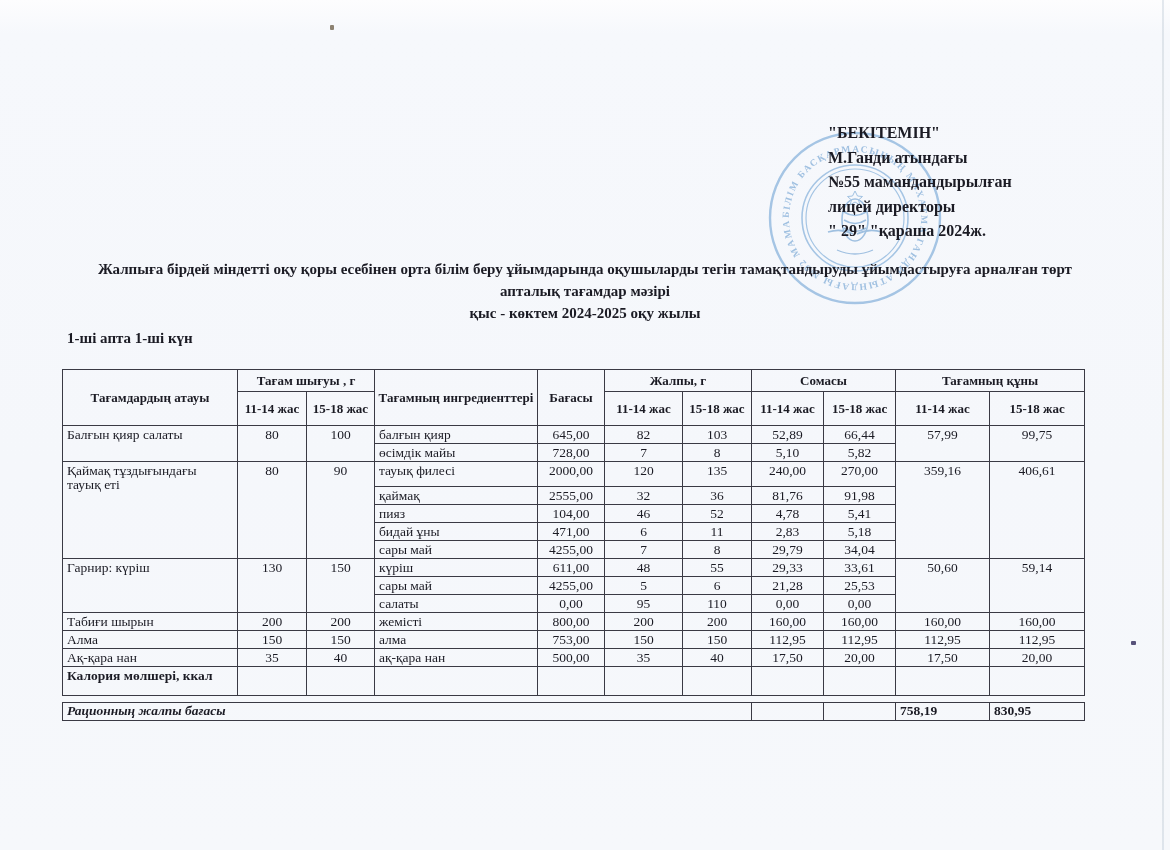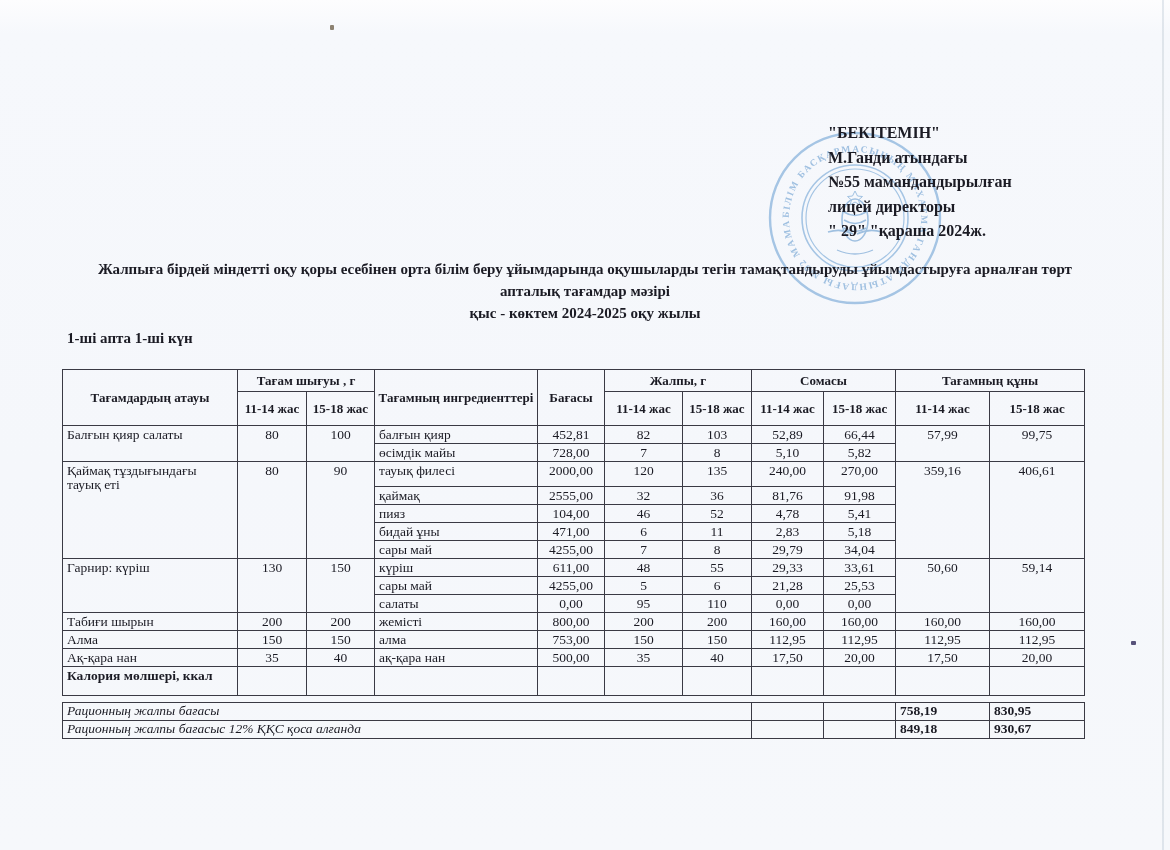--- a/index.html
+++ b/index.html
@@ -37,21 +37,21 @@
   .totals-table{ position:absolute; left:62px; top:702px; width:1022px; z-index:2; }
   th, td { border:1.4px solid #3a3a44; padding:0 4px; overflow:hidden;
            font-size:13.5px; line-height:1.05; }
   th { font-weight:bold; font-size:13px; text-align:center; vertical-align:middle; padding:1px 2px; }
   td.txt { text-align:left; vertical-align:top; padding-top:2px; }
   td.num { text-align:center; vertical-align:top; padding-top:2px; }
   tr.h1 { height:22px; } tr.h2 { height:34px; }
   tr.ing { height:18px; } tr.ing-tall { height:25px; }
   tr.cal { height:29px; } tr.cal td { font-weight:bold; }
   .totals-table tr { height:18px; }
-  .totals-table td.label { font-weight:normal; font-style:italic; text-align:left; }
+  .totals-table td.label { font-weight:bold; font-style:italic; text-align:left; }
   .totals-table td.val { font-weight:bold; padding-right:3px;font-family:Liberation Serif, serif; }
 </style>
 </head>
 <body>
 
 <div class="page">
 
   <svg class="stamp" viewBox="0 0 180 180">
     <defs>
       <path id="ringPath" d="M90,90 m-66,0 a66,66 0 1,1 132,0 a66,66 0 1,1 -132,0"></path>
@@ -123,21 +123,21 @@
           <th>11-14 жас</th>
           <th>15-18 жас</th>
         </tr>
       </thead>
       <tbody>
         <tr class="ing">
           <td class="txt" rowspan="2">Балғын қияр салаты</td>
           <td class="num" rowspan="2">80</td>
           <td class="num" rowspan="2">100</td>
           <td class="txt">балғын қияр</td>
-          <td class="num">452,81</td>
+          <td class="num">645,00</td>
           <td class="num">82</td>
           <td class="num">103</td>
           <td class="num">52,89</td>
           <td class="num">66,44</td>
           <td class="num" rowspan="2">57,99</td>
           <td class="num" rowspan="2">99,75</td>
         </tr>
         <tr class="ing">
           <td class="txt">өсімдік майы</td>
           <td class="num">728,00</td>
@@ -284,25 +284,18 @@
         <col style="width: 95px;">
       </colgroup>
       <tbody>
         <tr>
           <td class="label">Рационның жалпы бағасы</td>
           <td class="num"></td>
           <td class="num"></td>
           <td class="val">758,19</td>
           <td class="val">830,95</td>
         </tr>
-        <tr>
-          <td class="label">Рационның жалпы бағасыс 12% ҚҚС қоса алғанда</td>
-          <td class="num"></td>
-          <td class="num"></td>
-          <td class="val">849,18</td>
-          <td class="val">930,67</td>
-        </tr>
       </tbody>
     </table>
 
   <div class="speck" style="left:330px;top:25px;width:4px;height:5px;background:#8d8272;"></div>
   <div class="speck" style="left:1131px;top:641px;width:5px;height:4px;background:#57527a;"></div>
 </div>
 
 </body></html>

